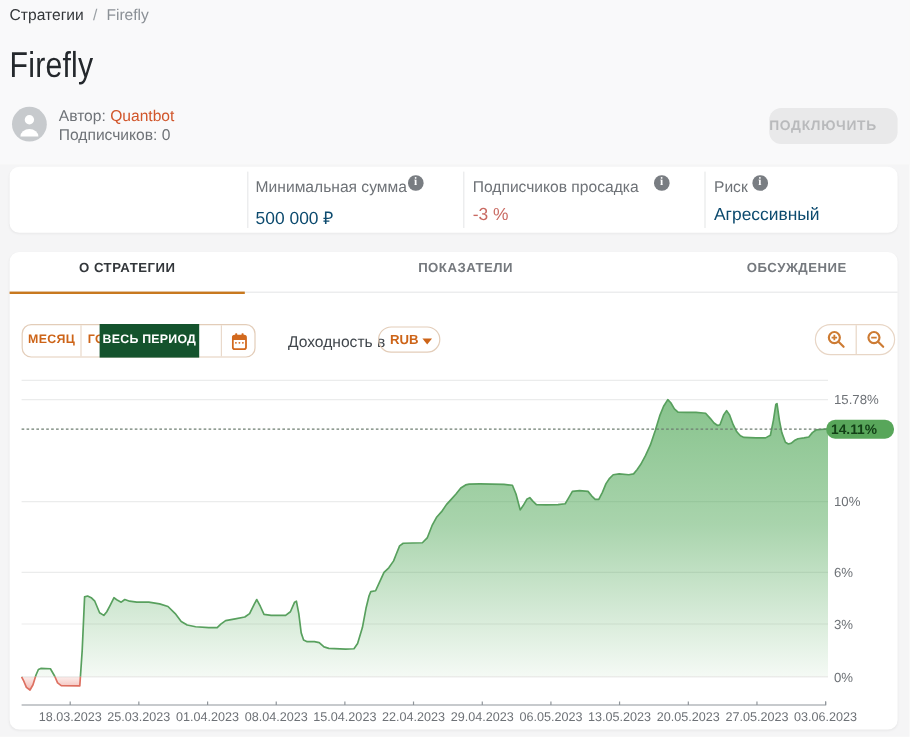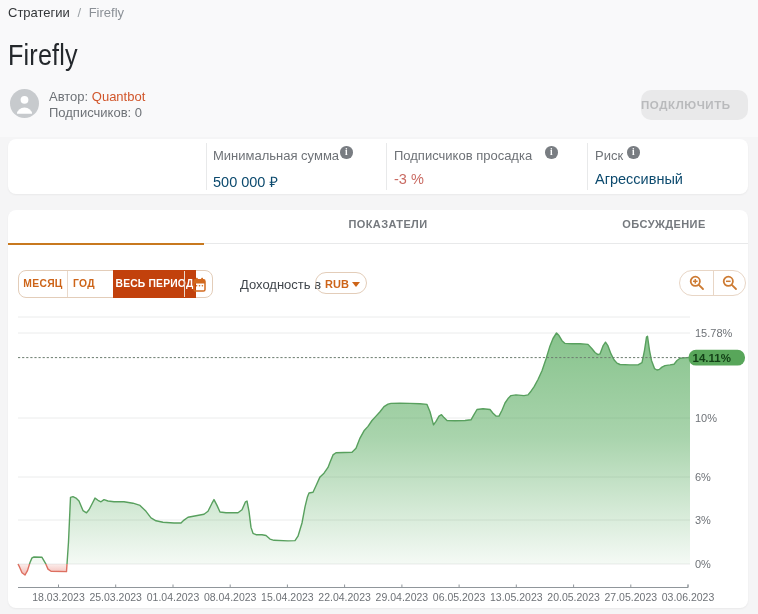--- a/index.html
+++ b/index.html
@@ -28,21 +28,21 @@
   font-size:9.5px; font-weight:bold; text-align:center; line-height:12.5px; font-family:"Liberation Serif",serif; }
 
 #chartcard { top:210px; height:398px; }
 .tab { white-space:nowrap; position:absolute; top:0; height:34px; font-size:11px; font-weight:bold; letter-spacing:0.4px; color:#75797e; text-align:center; line-height:28px; }
 #tabline { position:absolute; left:0; top:33px; width:740px; height:1px; background:#e8e9ea; }
 #tabactive { position:absolute; left:0; top:33px; width:196px; height:2px; background:#c8791f; }
 
 #seg { position:absolute; left:10px; top:60px; width:195px; height:28px; border:1px solid #e3cdb9; border-radius:8px; background:#fff; }
 .segbtn { white-space:nowrap; position:absolute; top:0; height:26px; line-height:26px; text-align:center; color:#cd6418; font-size:10.3px; font-weight:bold; letter-spacing:0.3px; }
 .segdiv { position:absolute; top:0; width:1px; height:26px; background:#e9d9cb; }
-#segactive { position:absolute; left:94px; top:-1px; width:83px; height:28px; background:#c2410c; border-radius:0; color:#fff; line-height:28px; }
+#segactive { position:absolute; left:64px; top:-1px; width:83px; height:28px; background:#14532d; border-radius:0; color:#fff; line-height:28px; }
 #ddlabel { position:absolute; left:232px; top:67px; font-size:13px; color:#40464c; }
 #rubpill { position:absolute; left:307px; top:62px; width:52px; height:22px; border:1px solid #e3cdb9; border-radius:11px; }
 #rubpill span { position:absolute; left:9px; top:5px; font-size:11px; font-weight:bold; color:#cd6418; }
 #rubpill .tri { position:absolute; left:36px; top:9px; width:0; height:0; border-left:4.5px solid transparent; border-right:4.5px solid transparent; border-top:5px solid #cd6418; }
 #zoomgrp { position:absolute; left:671px; top:60px; width:67px; height:26px; border:1px solid #e8d6c6; border-radius:13px; }
 #zoomdiv { position:absolute; left:33px; top:0; width:1px; height:24px; background:#e8d6c6; }
 svg text { font-family:"Liberation Sans",sans-serif; }
 .axl { font-size:10.5px; fill:#6e7277; }
 .ayl { font-size:11px; fill:#6e7277; }
 .grid { stroke:#ebecec; stroke-width:1; }
@@ -76,20 +76,21 @@
     </div>
   <div class="sdiv" style="left:579px;"></div>
   <div class="scol" style="left:587px;">
       <div class="slabel">Риск</div>
       <span class="info" style="left:32px;">i</span>
       <div class="sval">Агрессивный</div>
     </div>
 </div>
 
 <div class="card" id="chartcard">
+  <div class="tab" style="left:0;width:196px;color:#33373b;">О СТРАТЕГИИ</div>
   <div class="tab" style="left:260px;width:240px;">ПОКАЗАТЕЛИ</div>
   <div class="tab" style="left:536px;width:240px;">ОБСУЖДЕНИЕ</div>
   <div id="tabline"></div>
   <div id="tabactive"></div>
   <div id="seg">
     <div class="segbtn" style="left:0;width:48px;">МЕСЯЦ</div>
     <div class="segdiv" style="left:48px;"></div>
     <div class="segbtn" style="left:49px;width:32px;">ГОД</div>
     <div class="segbtn" id="segactive" style="font-size:10.3px;letter-spacing:0.2px;">ВЕСЬ ПЕРИОД</div>
     <div class="segdiv" style="left:165px;"></div>

